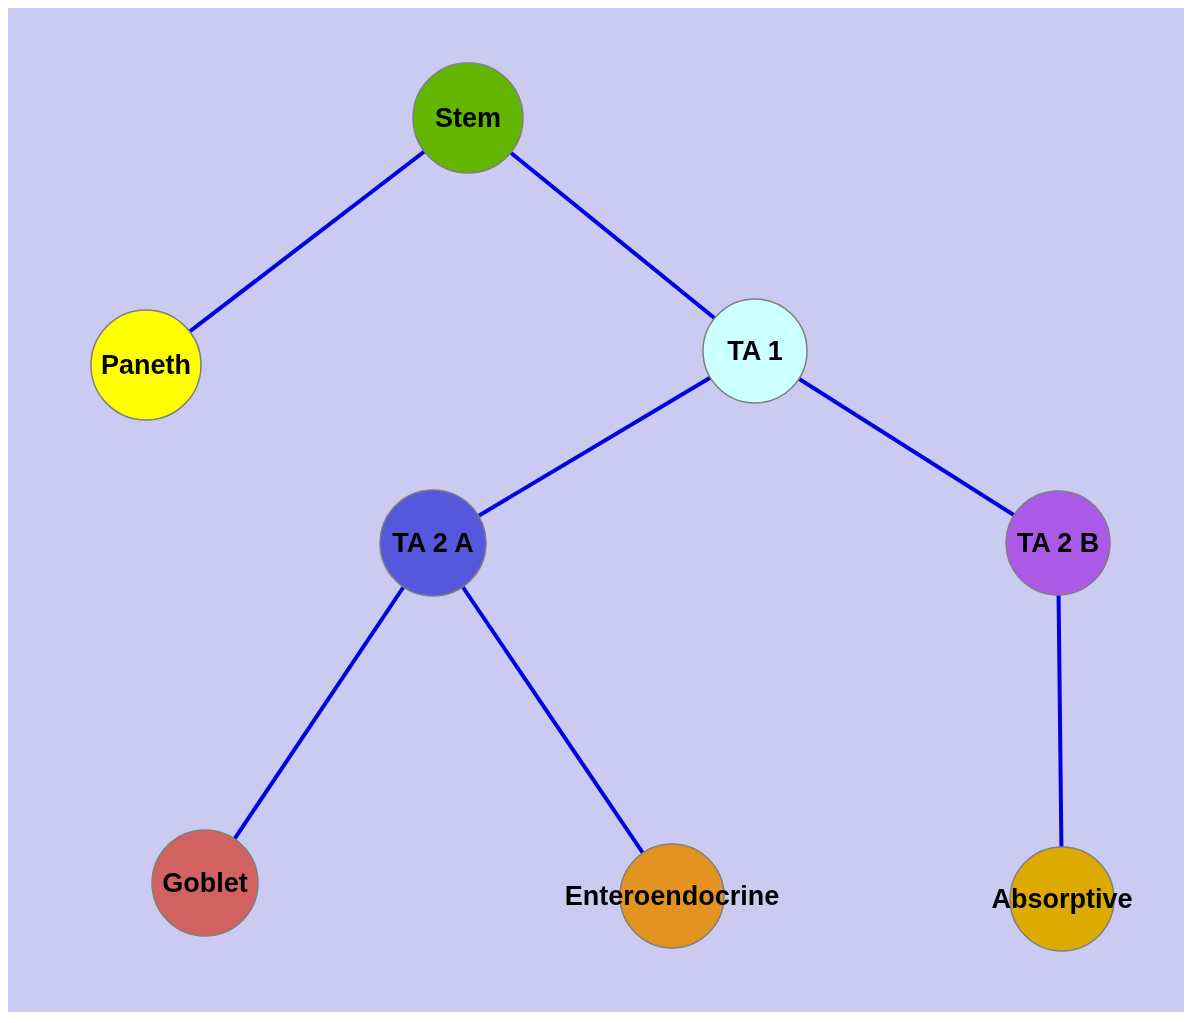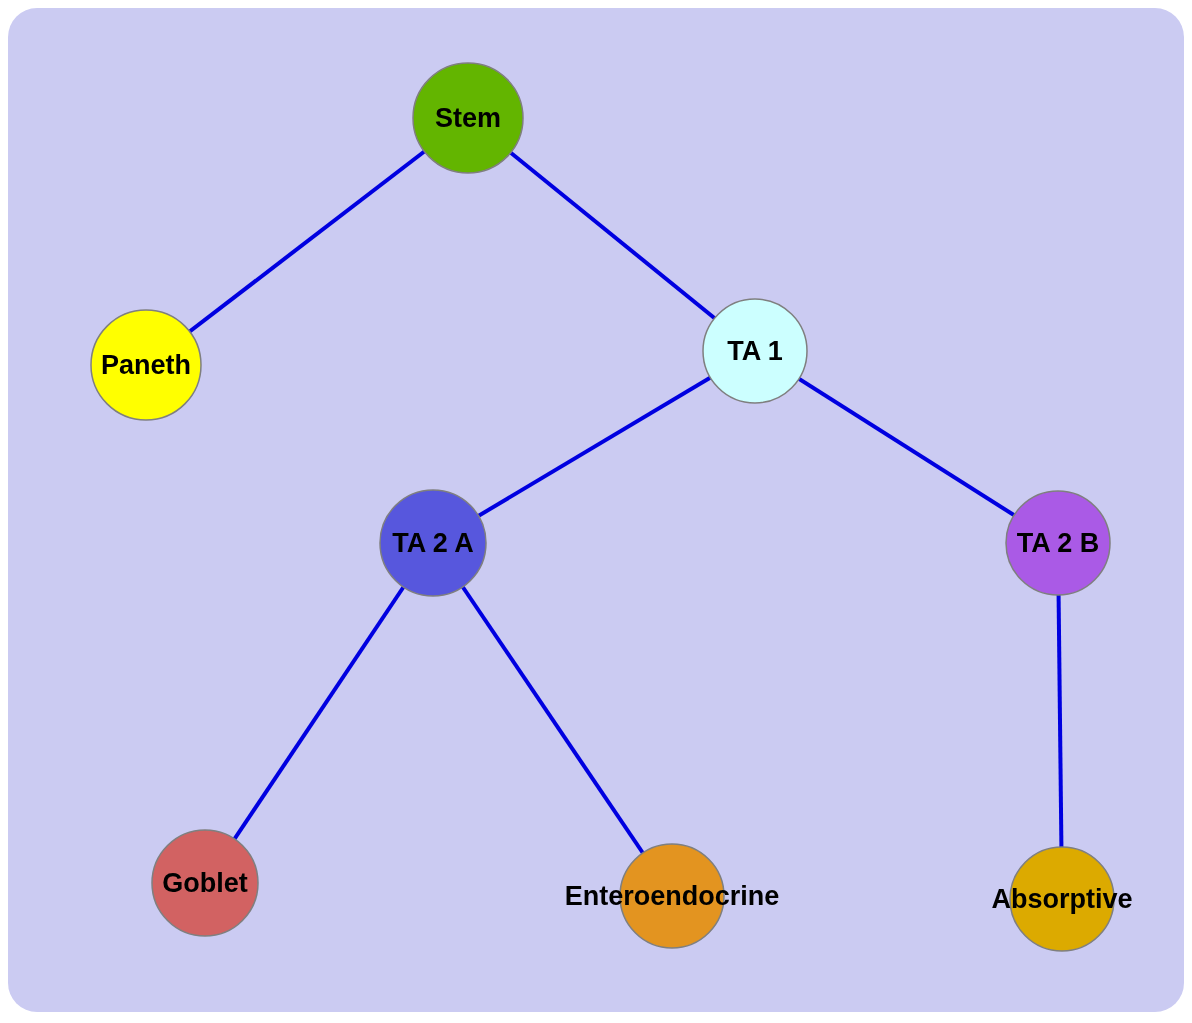--- a/index.html
+++ b/index.html
@@ -11,21 +11,20 @@
     overflow: hidden;
     font-family: "Liberation Sans", "DejaVu Sans", sans-serif;
   }
   #canvas-wrap {
     position: absolute;
     left: 8px;
     top: 8px;
     width: 1176px;
     height: 1004px;
     background: #cbcbf2;
-    border-radius: 29px;
   }
   svg { display: block; }
   .node-label {
     font-family: "Liberation Sans", "DejaVu Sans", sans-serif;
     font-weight: bold;
   }
 </style>
 </head>
 <body>
 

